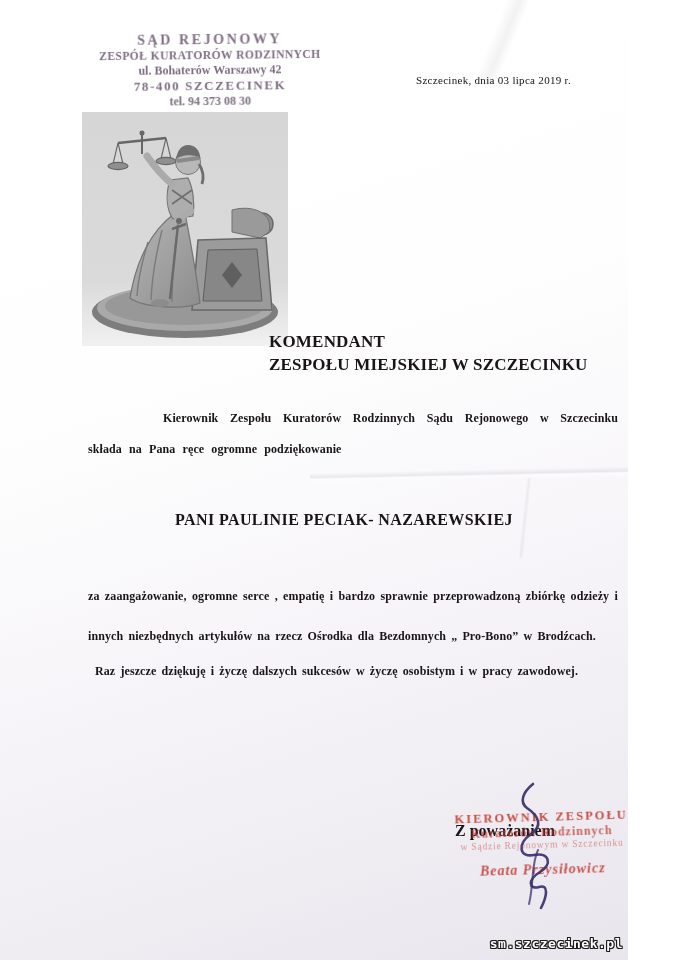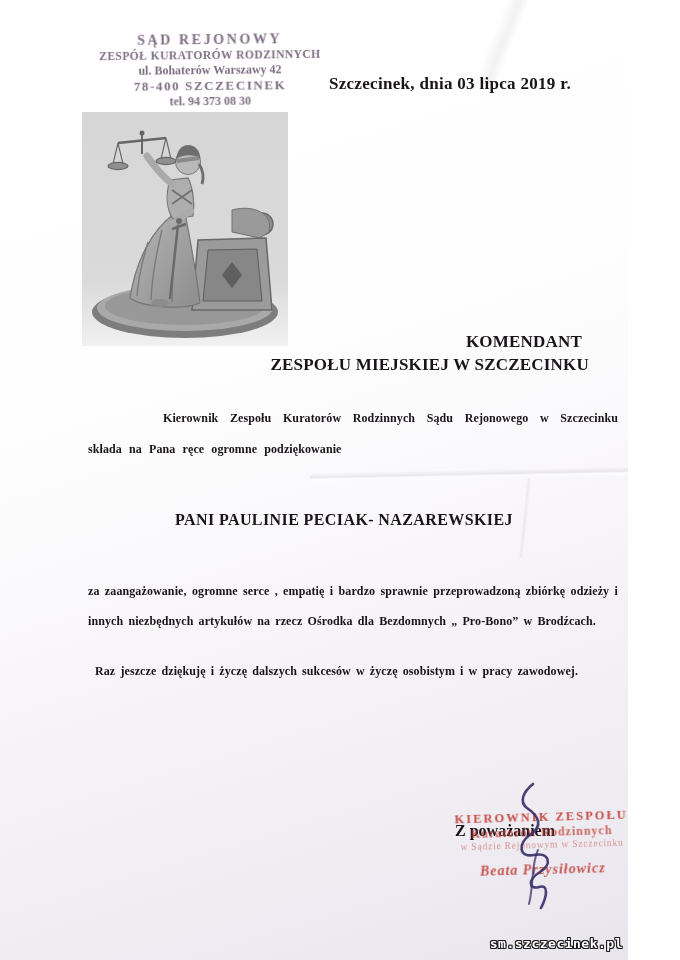--- a/index.html
+++ b/index.html
@@ -45,50 +45,50 @@
   }
   .court-stamp .l1 { font-size: 14px; letter-spacing: 2.6px; line-height: 16px; }
   .court-stamp .l2 { font-size: 11.6px; letter-spacing: 0.4px; line-height: 15px; }
   .court-stamp .l3 { font-size: 12px; line-height: 15px; }
   .court-stamp .l4 { font-size: 13px; letter-spacing: 1.6px; line-height: 16px; }
   .court-stamp .l5 { font-size: 12px; line-height: 15px; }
 
   
   .date-line {
     position: absolute; top: 74px; right: 57px;
-    font-size: 17px; font-weight: bold; letter-spacing: 0.3px;
+    font-size: 11px; font-weight: normal; letter-spacing: 0.3px;
   }
 
   
   .statue-wrap {
     position: absolute; left: 82px; top: 112px; width: 206px; height: 234px;
   }
   .statue-wrap svg { display: block; width: 100%; height: 100%; }
 
   
   .recipient {
     position: absolute; top: 330px; right: 39px; width: 320px;
-    text-align: right; font-weight: bold; font-size: 17px; line-height: 23px;
+    font-weight: bold; font-size: 17px; line-height: 23px;
     letter-spacing: 0.2px;
   }
   .recipient .r1 { padding-right: 7px; }
 
   
   .para {
     position: absolute; left: 88px; width: 530px;
     font-size: 12px; font-weight: bold; text-align: justify;
     letter-spacing: 0.1px;
   }
   .para1 { top: 403px; line-height: 31px; text-indent: 75px; word-spacing: 4px; }
   .honoree {
     position: absolute; top: 511px; left: 0; width: 680px;
     padding-left: 8px; text-align: center;
     font-size: 16px; font-weight: bold; letter-spacing: 0.4px;
   }
-  .para2 { top: 576px; line-height: 30px; word-spacing: 2px; }
+  .para2 { top: 576px; line-height: 40px; word-spacing: 2px; }
   .para3 { top: 656px; line-height: 30px; text-indent: 7px; word-spacing: 2px; }
 
   
   .valediction {
     position: absolute; top: 822px; left: 455px;
     font-size: 16px; font-weight: bold;
   }
 
   
   .red-stamp {

